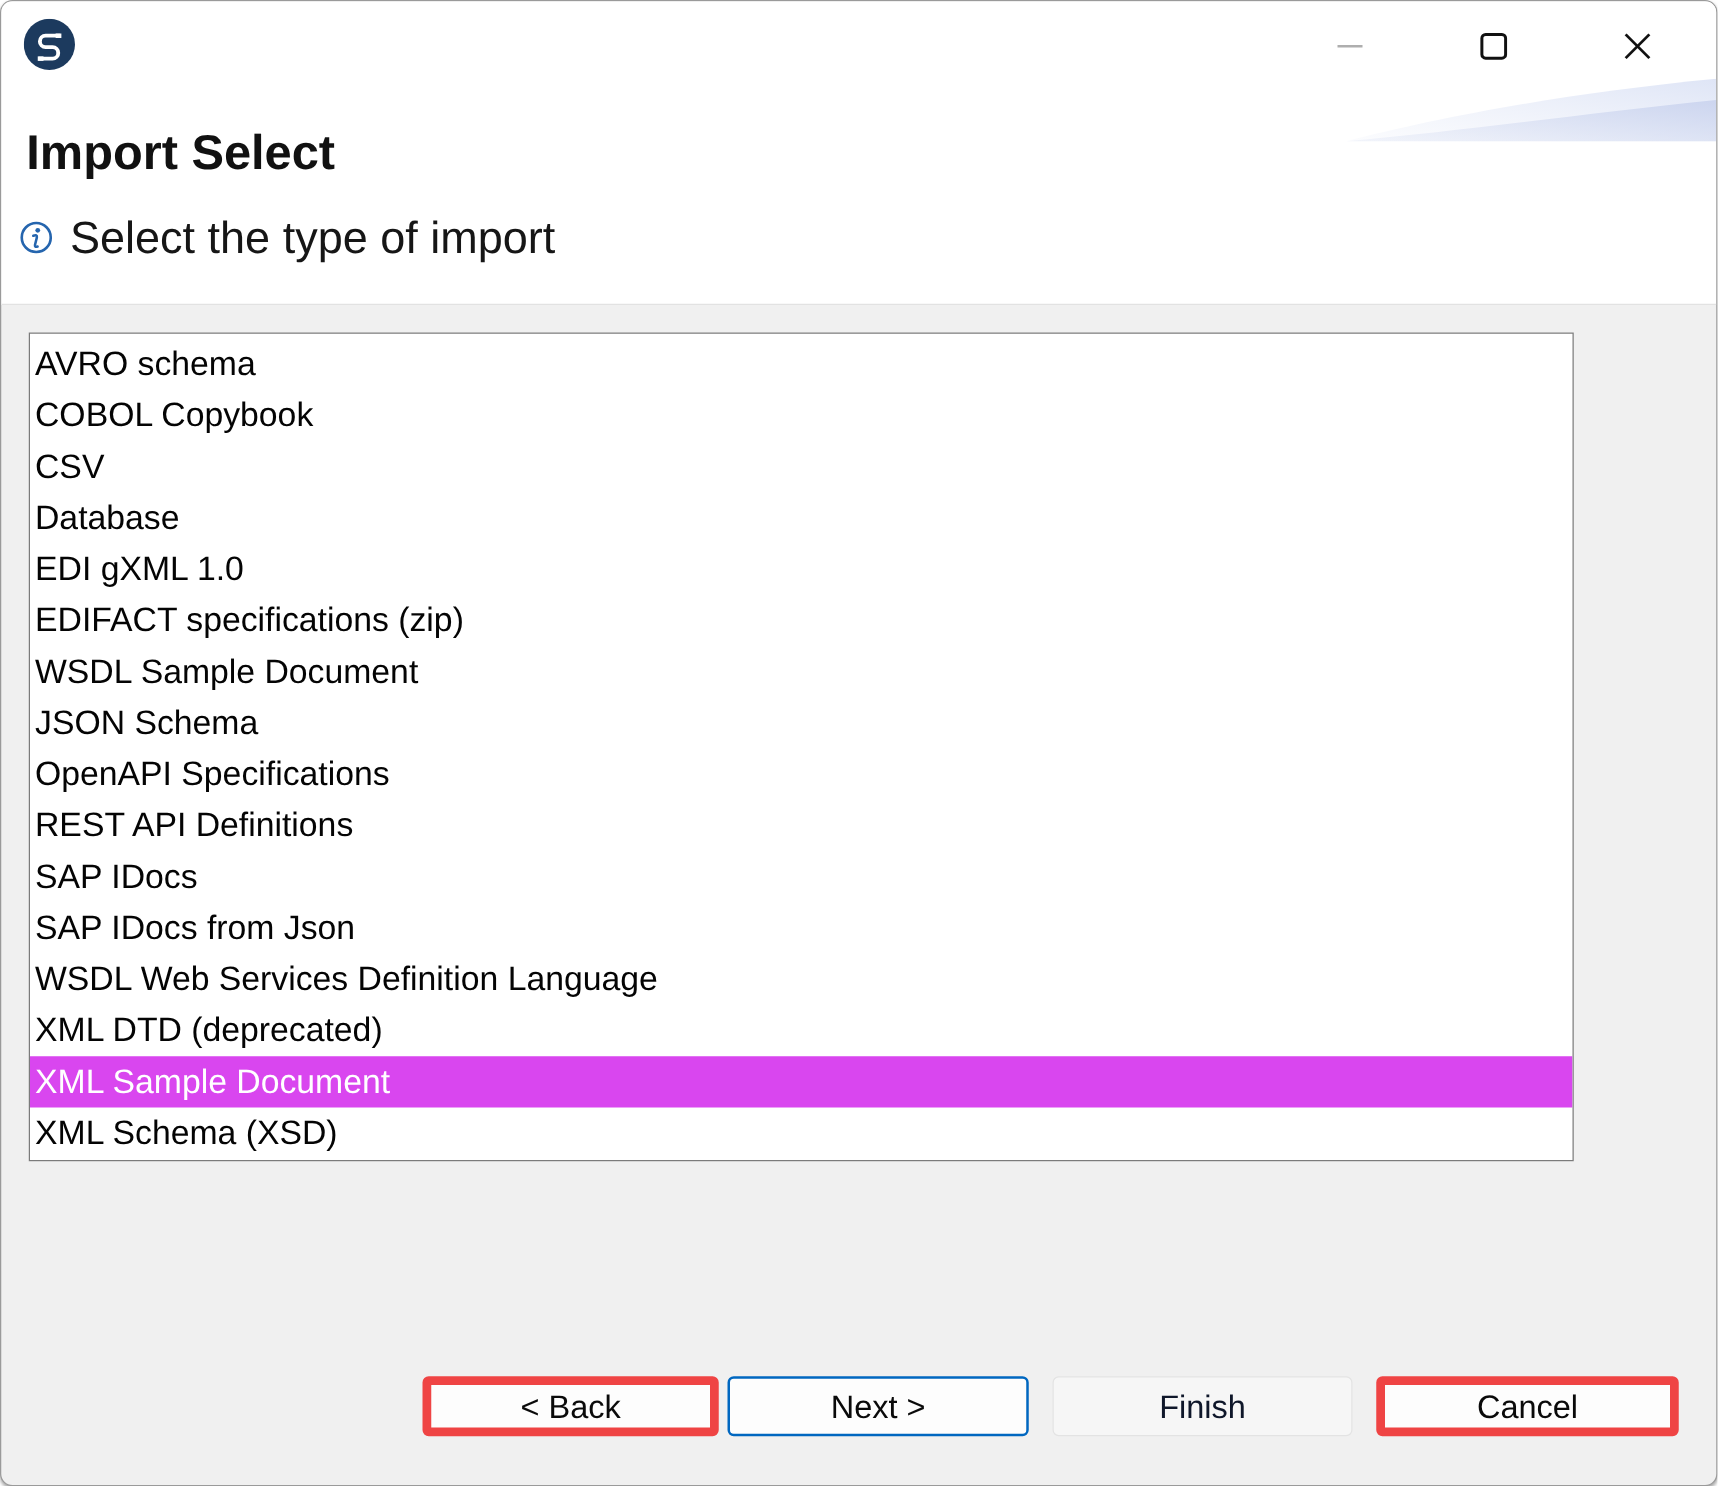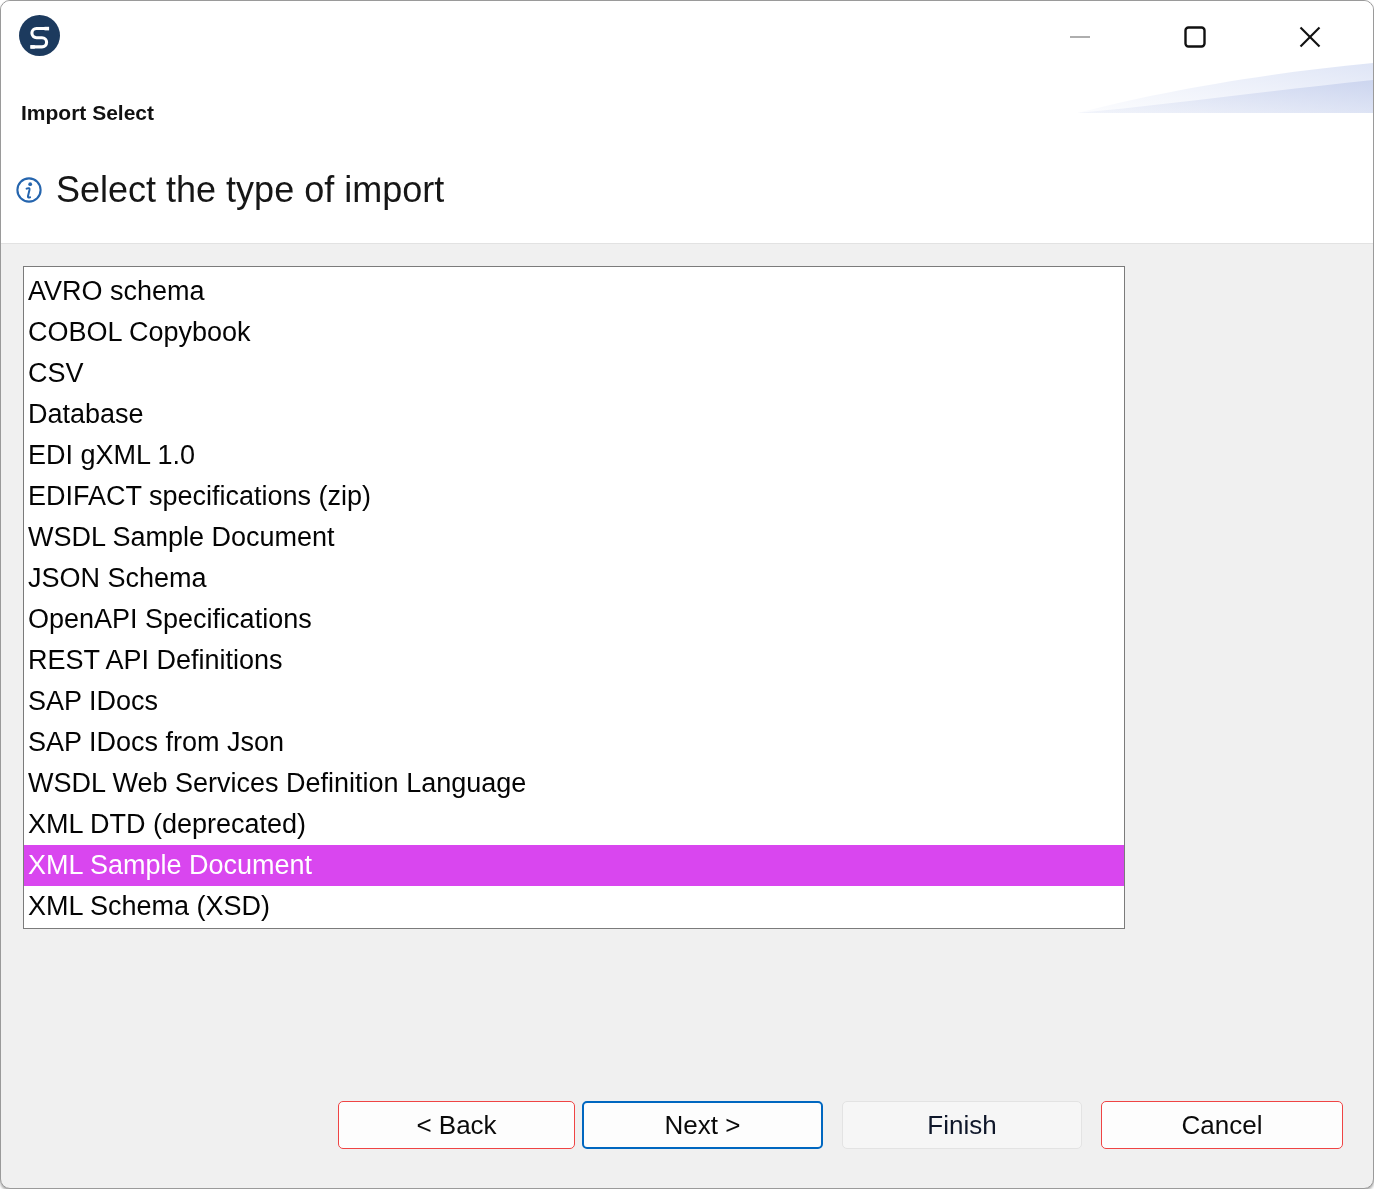--- a/index.html
+++ b/index.html
@@ -30,53 +30,53 @@
   .win-btn {
     position: absolute; top: 0; width: 46px; height: 44px;
     display: flex; align-items: center; justify-content: center;
     cursor: default;
   }
   .win-btn.min   { right: 270px; }
   .win-btn.max   { right: 155px; }
   .win-btn.close { right: 40px; }
   .page-title {
     position: absolute; left: 20px; top: 100px;
-    font-size: 21px; font-weight: 700; color: #111111;
+    font-size: 39px; font-weight: 700; color: #111111;
     letter-spacing: 0px;
   }
   .subtitle-row {
     position: absolute; left: 14px; top: 168px;
     display: flex; align-items: center; gap: 13px;
   }
   .subtitle-row .info-ic { width: 28px; height: 28px; flex: 0 0 auto; }
   .subtitle-text { font-size: 36px; color: #161616; }
 
   
   .listbox {
     position: absolute; left: 22px; top: 265px;
-    width: 1102px; height: 663px;
+    width: 1236px; height: 663px;
     background: #ffffff;
     border: 1px solid #7b7b7b;
     padding-top: 4px;
     overflow: hidden;
   }
   .row {
     height: 41px; line-height: 41px;
     padding-left: 4px;
     font-size: 27px; color: #040404;
     white-space: nowrap;
     cursor: default;
   }
   .row.selected { background: #d946ef; color: #ffffff; }
 
   
   .btn {
     position: absolute; top: 1100px; height: 48px;
     background: #fdfdfd;
-    border: 1px solid #ef4444;
+    border: 7px solid #ef4444;
     border-radius: 5px;
     font-family: "Liberation Sans", sans-serif;
     font-size: 26px; color: #0a0a0a;
     cursor: default;
   }
   .btn-back   { left: 337px;  width: 237px; }
   .btn-next   { left: 581px;  width: 241px; border: 2px solid #0067c0; }
   .btn-finish {
     left: 841px;  width: 240px;
     background: #f6f6f6; border: 1px solid #e3e3e3; color: #0f172a;

